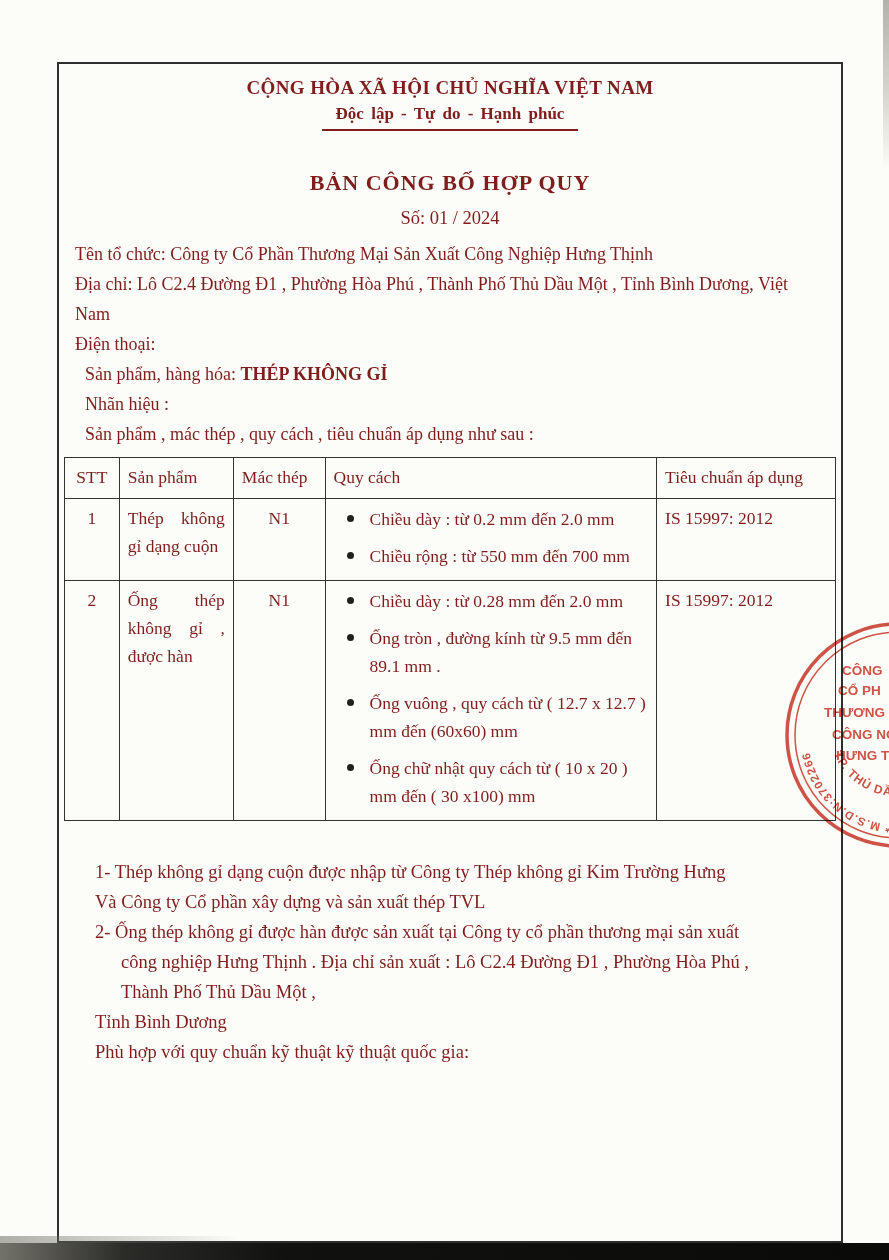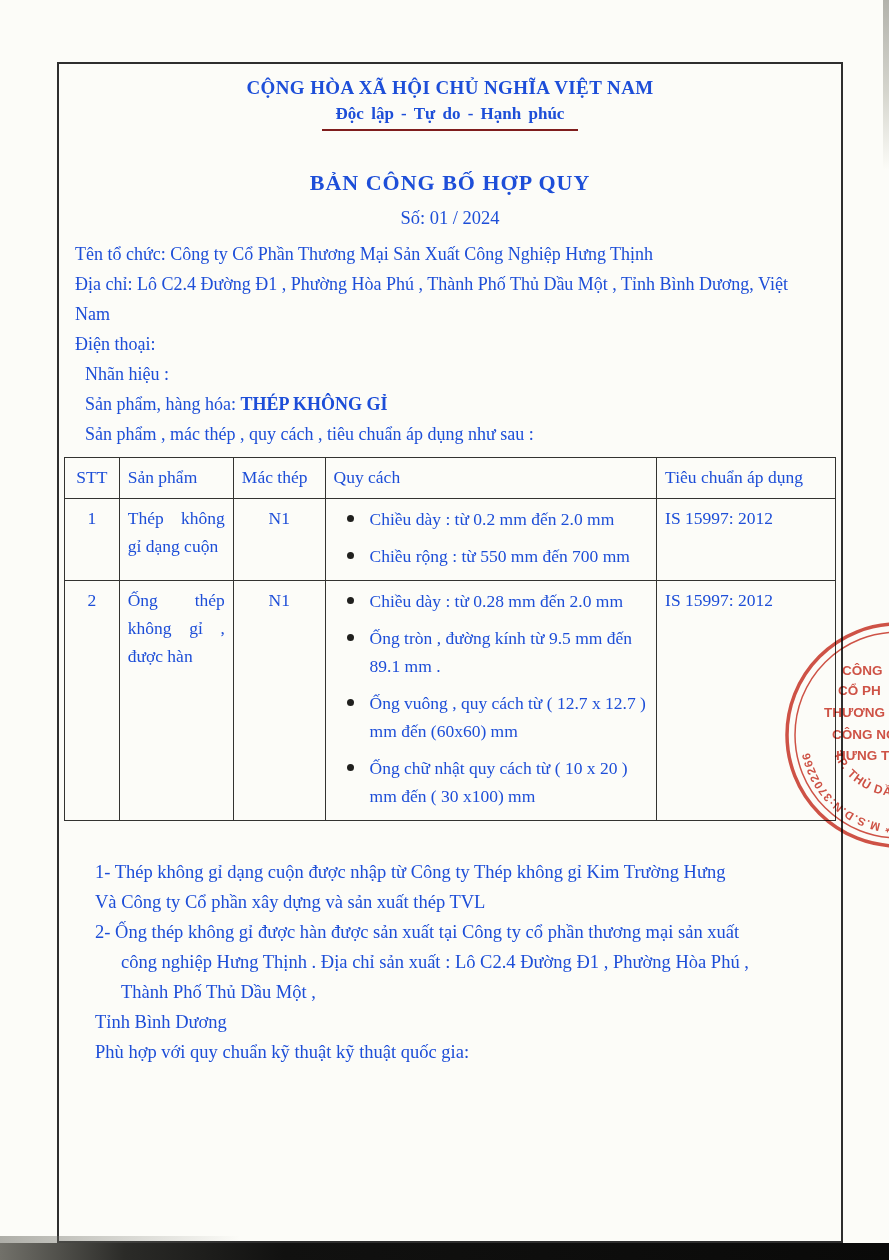--- a/index.html
+++ b/index.html
@@ -2,21 +2,21 @@
 <html><head>
 <meta charset="utf-8">
 <style>
   html,body{margin:0;padding:0;background:#e8e8e2;}
   .page{
     position:relative;
     width:889px;height:1260px;
     background:#fcfcf8;
     overflow:hidden;
     font-family:"Liberation Serif","DejaVu Serif",serif;
-    color:#1d4ed8;
+    color:#7f1d1d;
   }
   
   .edge-bottom{
     position:absolute;left:0;bottom:0;width:100%;height:17px;
     background:linear-gradient(90deg,#72716a 0%,#2b2b28 14%,#111110 32%,#0a0a09 100%);
   }
   .edge-bottom-smudge{
     position:absolute;left:0;bottom:17px;width:240px;height:7px;
     background:linear-gradient(90deg,rgba(110,110,102,.55),rgba(110,110,102,0));
   }
@@ -128,22 +128,22 @@
       <span class="motto">Độc lập - Tự do - Hạnh phúc</span>
     </div>
 
     <div class="doc-title">BẢN CÔNG BỐ HỢP QUY</div>
     <div class="doc-number">Số: 01 / 2024</div>
 
     <div class="body-text">
       <p class="para first">Tên tổ chức: Công ty Cổ Phần Thương Mại Sản Xuất Công Nghiệp Hưng Thịnh</p>
       <p class="para">Địa chỉ: Lô C2.4 Đường Đ1 , Phường Hòa Phú , Thành Phố Thủ Dầu Một , Tỉnh Bình Dương, Việt Nam</p>
       <p class="para">Điện thoại:</p>
+      <p class="para indent"><span>Sản phẩm, hàng hóa: </span><span class="bold">THÉP KHÔNG GỈ</span></p>
       <p class="para indent">Nhãn hiệu :</p>
-      <p class="para indent"><span>Sản phẩm, hàng hóa: </span><span class="bold">THÉP KHÔNG GỈ</span></p>
       <p class="para indent">Sản phẩm , mác thép , quy cách , tiêu chuẩn áp dụng như sau :</p>
     </div>
 
     <table class="spec-table">
       <colgroup>
         <col class="col-stt">
           <col class="col-product">
           <col class="col-grade">
           <col class="col-spec">
           <col class="col-standard">

